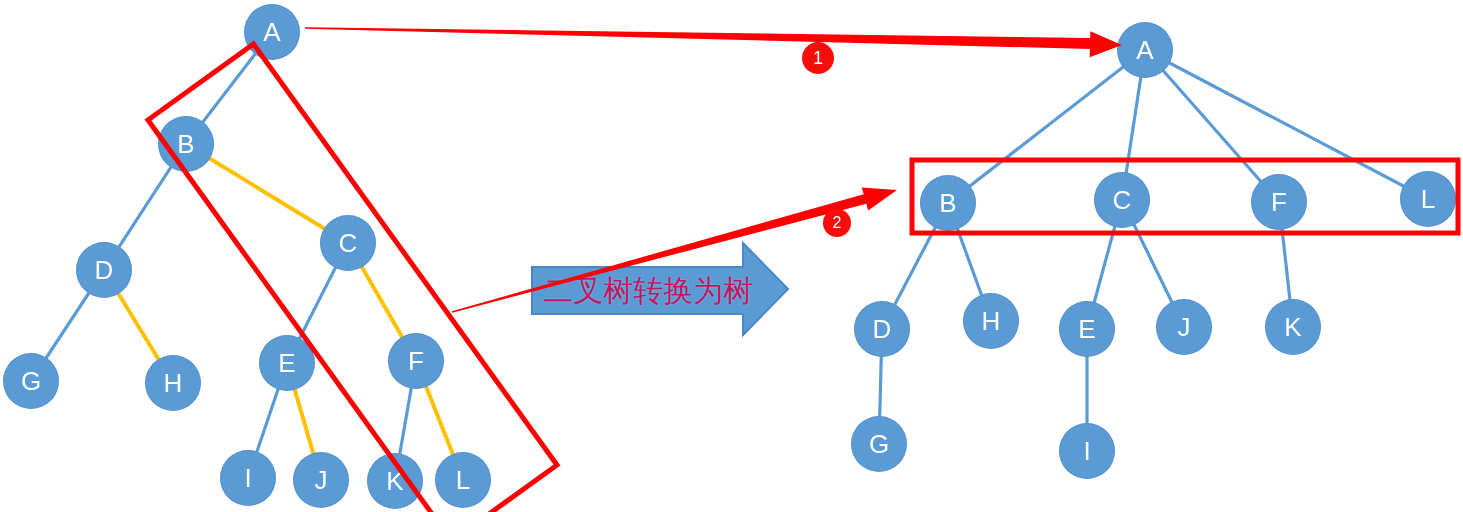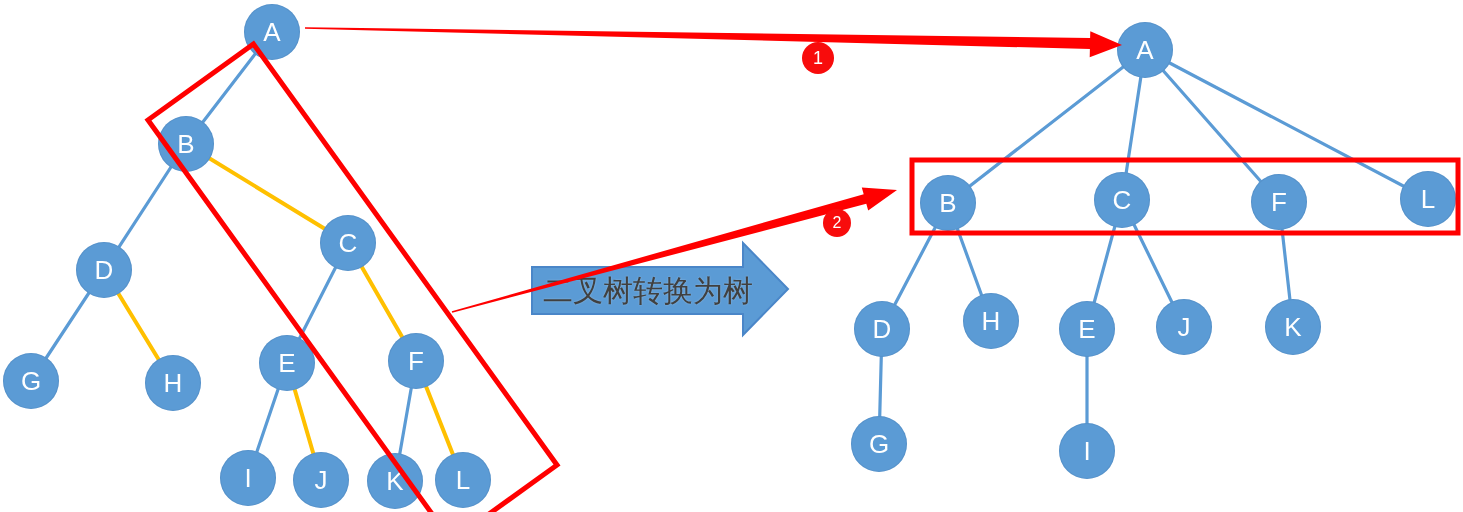--- a/index.html
+++ b/index.html
@@ -16,21 +16,21 @@
     text-align:center;z-index:2;box-shadow:0 0 0 1px rgba(70,120,170,.25) inset;
   }
   .badge{
     position:absolute;border-radius:50%;background:#f80c0c;color:#fff;
     text-align:center;z-index:5;
   }
   #badge-1{left:802px;top:42px;width:32px;height:32px;font-size:18px;line-height:32px;}
   #badge-2{left:823px;top:209px;width:28px;height:28px;font-size:16px;line-height:28px;}
   #arrow-label{
     position:absolute;left:533px;top:270px;width:230px;height:42px;line-height:42px;
-    color:#404040;font-size:30px;text-align:center;z-index:3;letter-spacing:0px;
+    color:#be185d;font-size:30px;text-align:center;z-index:3;letter-spacing:0px;
     text-shadow:0 0 2px rgba(255,255,255,.35);
   }
   #overlay{z-index:4;}
   #base{z-index:1;}
 </style>
 </head>
 <body>
 
 <div id="stage">
 

